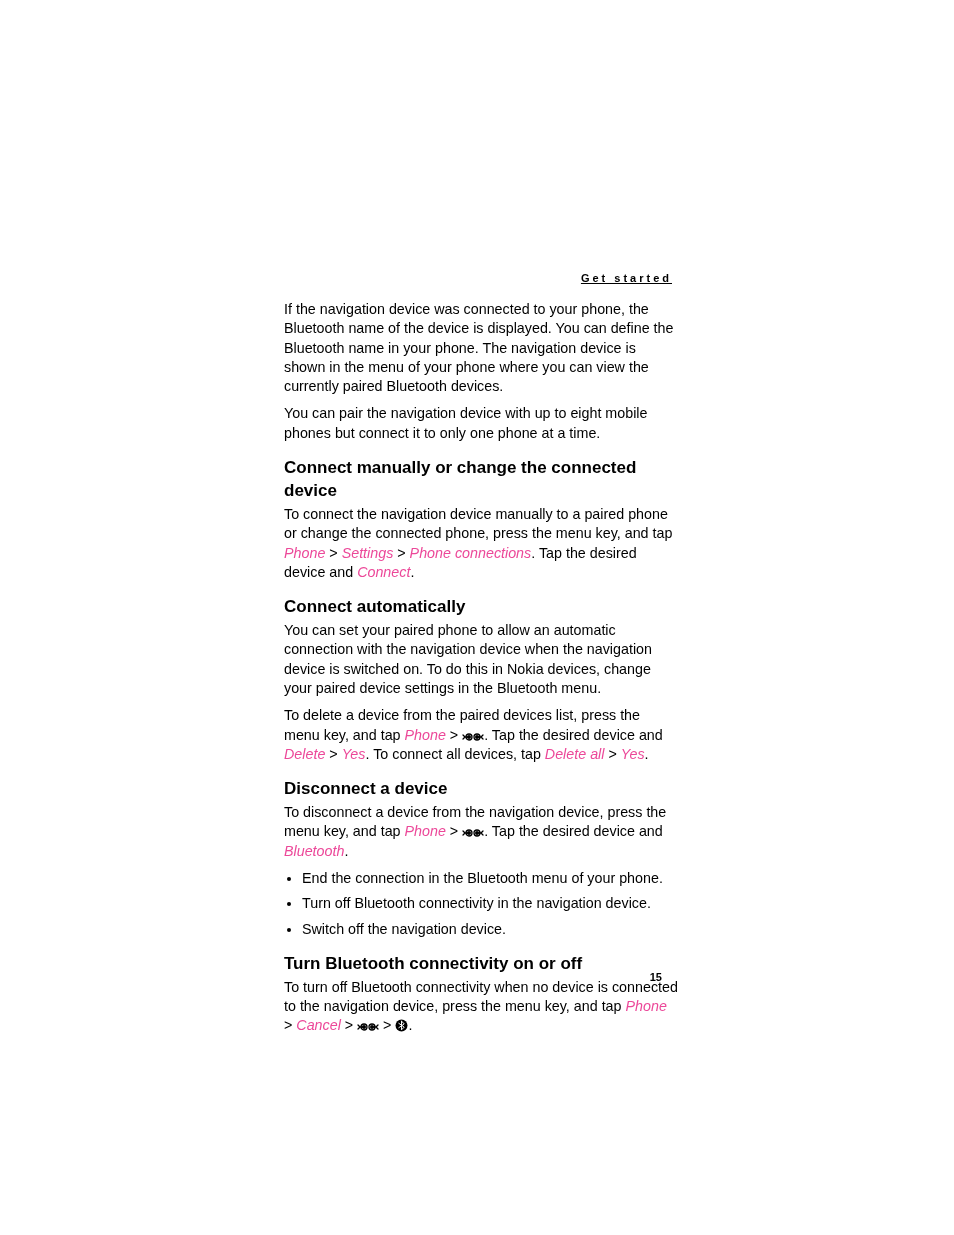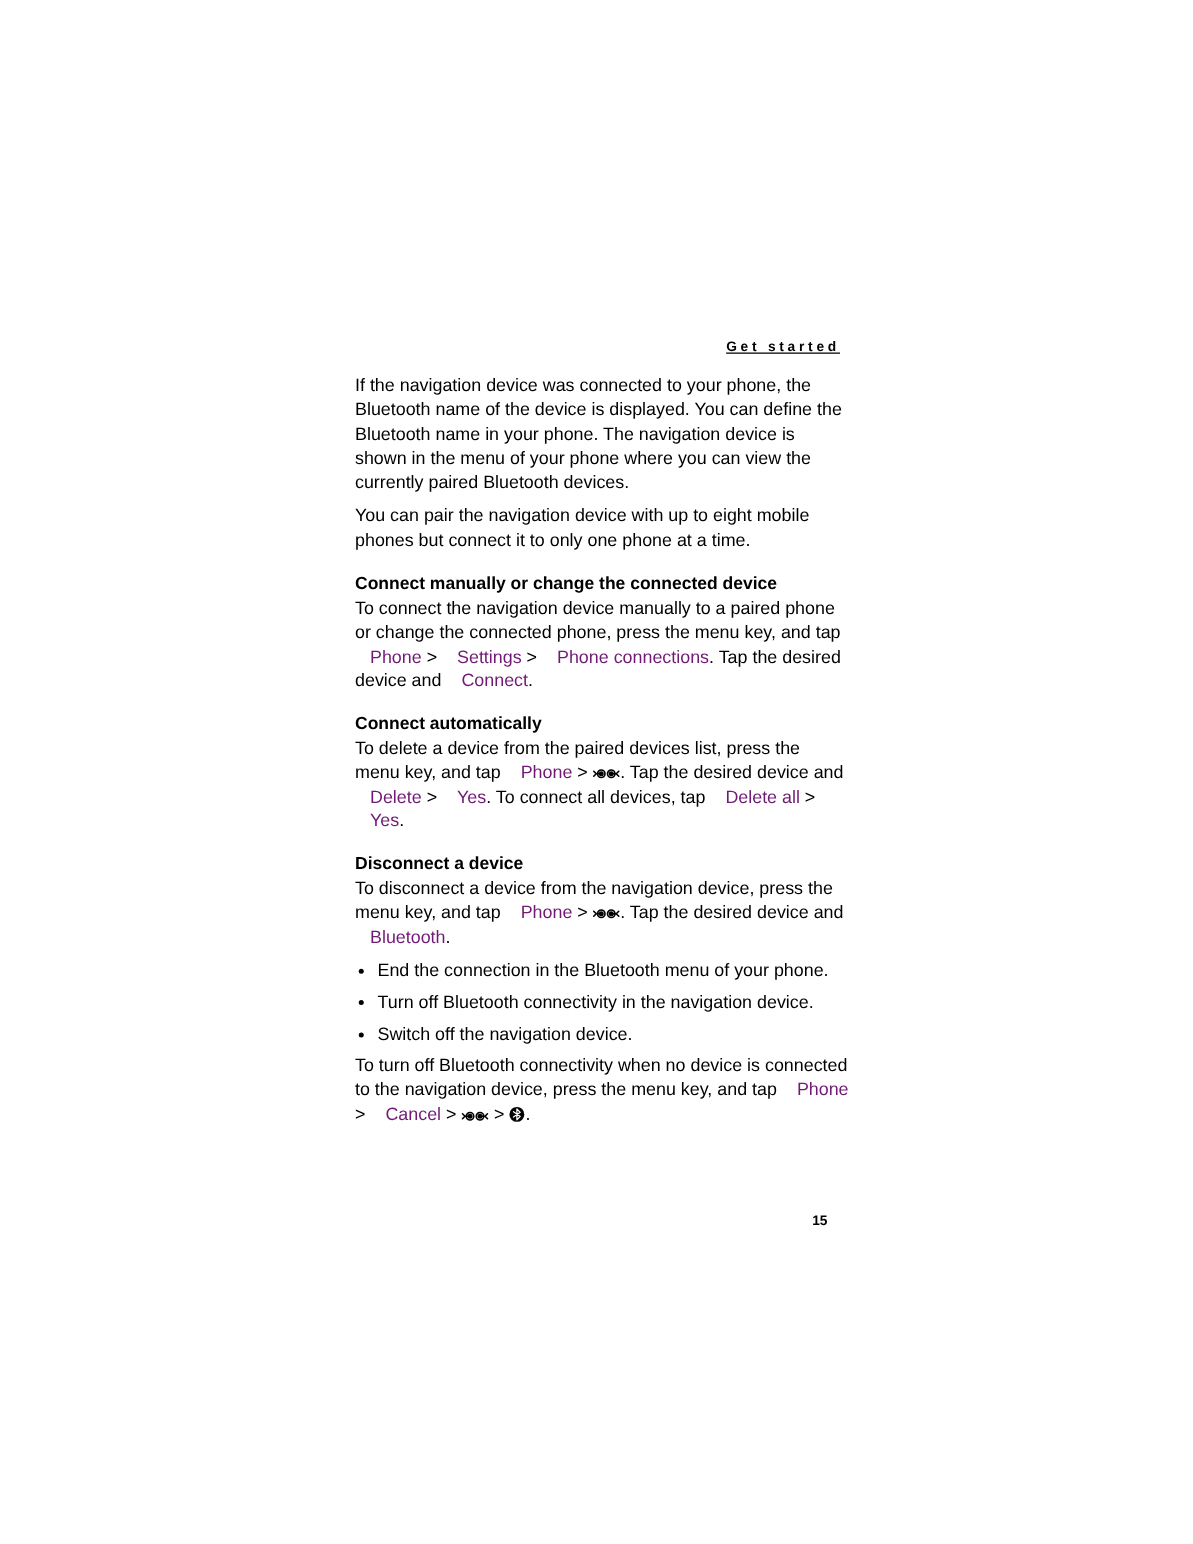--- a/index.html
+++ b/index.html
@@ -33,28 +33,28 @@
     top: 300px;
     width: 395px;
     font-size: 14.3px;
     line-height: 1.35;
     color: #000;
   }
   .content p {
     margin: 0 0 8px 0;
   }
   .content h3 {
-    font-size: 14px;
+    font-size: 17px;
     font-weight: 700;
     margin: 14px 0 2px 0;
     color: #000;
   }
   .content .link {
-    color: #701a75;
-    margin-left: 12px;
+    color: #ec4899;
+    font-style: italic;
   }
   .content .sep {
     color: #000;
   }
   ul.bullets {
     margin: 6px 0 2px 0;
     padding-left: 18px;
   }
   ul.bullets li {
     margin: 0 0 6px 0;
@@ -90,20 +90,21 @@
 
     <p>If the navigation device was connected to your phone, the Bluetooth name of the device is displayed. You can define the Bluetooth name in your phone. The navigation device is shown in the menu of your phone where you can view the currently paired Bluetooth devices.</p>
     <p>You can pair the navigation device with up to eight mobile phones but connect it to only one phone at a time.</p>
 
     <h3>Connect manually or change the connected device</h3>
     <p>
       <span>To connect the navigation device manually to a paired phone or change the connected phone, press the menu key, and tap </span><span class="link">Phone</span><span class="sep"> &gt; </span><span class="link">Settings</span><span class="sep"> &gt; </span><span class="link">Phone connections</span><span>. Tap the desired device and </span><span class="link">Connect</span><span>.</span>
     </p>
 
     <h3>Connect automatically</h3>
+    <p>You can set your paired phone to allow an automatic connection with the navigation device when the navigation device is switched on. To do this in Nokia devices, change your paired device settings in the Bluetooth menu.</p>
 
     <p>
       <span>To delete a device from the paired devices list, press the menu key, and tap </span><span class="link">Phone</span><span class="sep"> &gt; </span><span class="icon-inl"><svg viewBox="0 0 44 24">
             <path d="M6 12 L2 8 M6 12 L2 16 M6 12 L14 12 M14 6 a6 6 0 0 1 0 12 a6 6 0 0 1 0 -12 M30 6 a6 6 0 0 1 0 12 a6 6 0 0 1 0 -12 M30 12 L38 12 M38 12 L42 8 M38 12 L42 16" stroke="#000" stroke-width="2.6" fill="none" stroke-linecap="round"></path>
             <circle cx="14" cy="12" r="4" fill="#000"></circle>
             <circle cx="30" cy="12" r="4" fill="#000"></circle>
           </svg></span><span>. Tap the desired device and </span><span class="link">Delete</span><span class="sep"> &gt; </span><span class="link">Yes</span><span>. To connect all devices, tap </span><span class="link">Delete all</span><span class="sep"> &gt; </span><span class="link">Yes</span><span>.</span>
     </p>
 
     <h3>Disconnect a device</h3>
@@ -113,20 +114,21 @@
             <circle cx="14" cy="12" r="4" fill="#000"></circle>
             <circle cx="30" cy="12" r="4" fill="#000"></circle>
           </svg></span><span>. Tap the desired device and </span><span class="link">Bluetooth</span><span>.</span>
     </p>
     <ul class="bullets">
       <li>End the connection in the Bluetooth menu of your phone.</li>
       <li>Turn off Bluetooth connectivity in the navigation device.</li>
       <li>Switch off the navigation device.</li>
     </ul>
 
+    <h3>Turn Bluetooth connectivity on or off</h3>
     <p>
       <span>To turn off Bluetooth connectivity when no device is connected to the navigation device, press the menu key, and tap </span><span class="link">Phone</span><span class="sep"> &gt; </span><span class="link">Cancel</span><span class="sep"> &gt; </span><span class="icon-inl"><svg viewBox="0 0 44 24">
             <path d="M6 12 L2 8 M6 12 L2 16 M6 12 L14 12 M14 6 a6 6 0 0 1 0 12 a6 6 0 0 1 0 -12 M30 6 a6 6 0 0 1 0 12 a6 6 0 0 1 0 -12 M30 12 L38 12 M38 12 L42 8 M38 12 L42 16" stroke="#000" stroke-width="2.6" fill="none" stroke-linecap="round"></path>
             <circle cx="14" cy="12" r="4" fill="#000"></circle>
             <circle cx="30" cy="12" r="4" fill="#000"></circle>
           </svg></span><span class="sep"> &gt; </span><span class="icon-bt"><svg viewBox="0 0 24 24">
             <circle cx="12" cy="12" r="11" fill="#000"></circle>
             <path d="M12 4 L12 20 L17 15 L7 8 M12 4 L17 9 L7 16" stroke="#fff" stroke-width="1.8" fill="none" stroke-linejoin="round" stroke-linecap="round"></path>
           </svg></span><span>.</span>
     </p>

